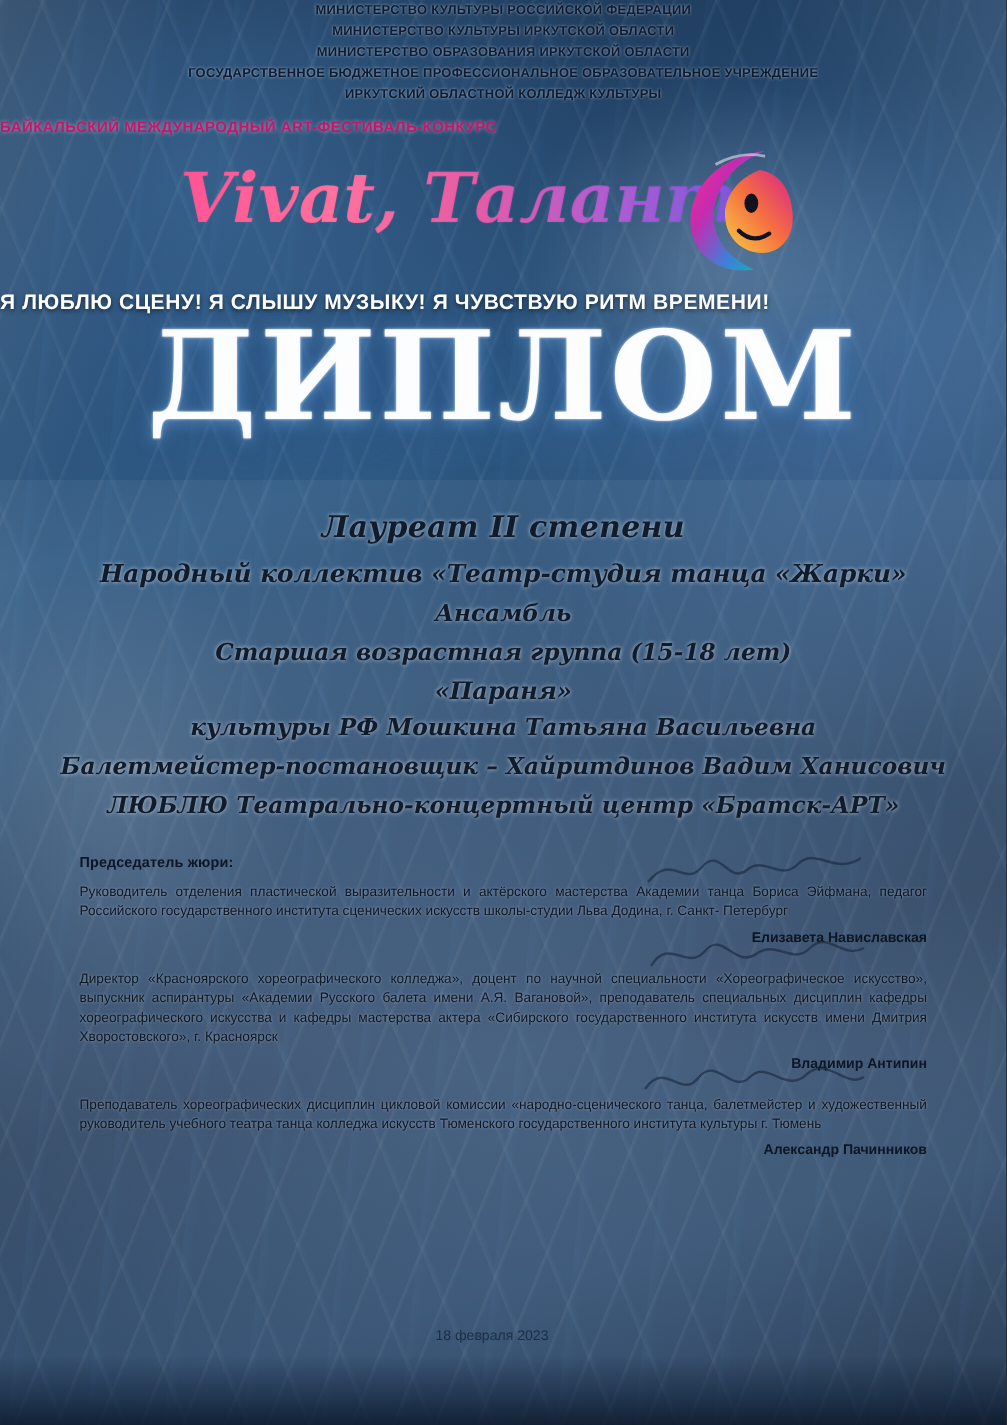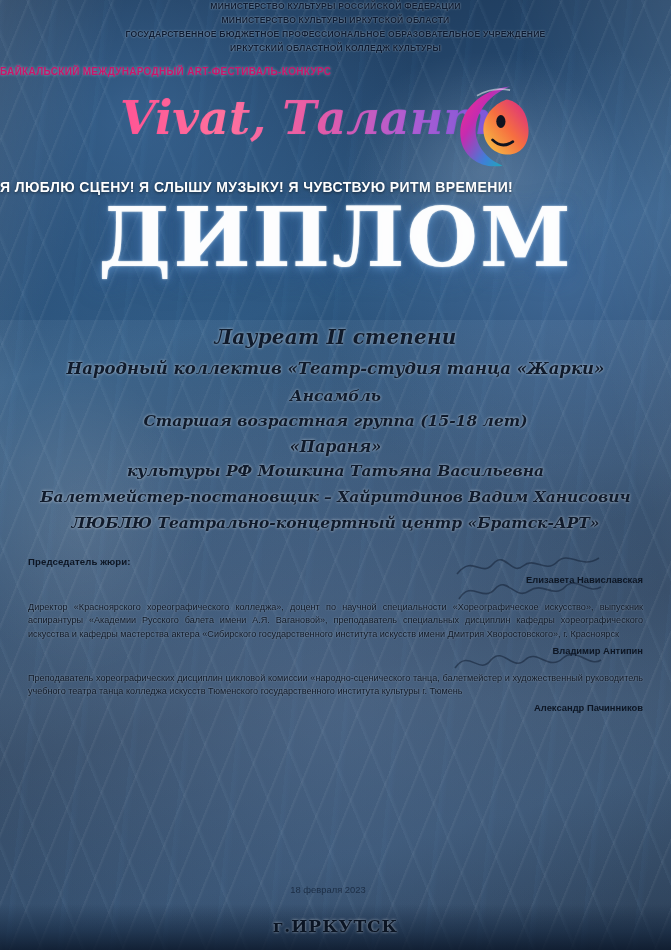--- a/index.html
+++ b/index.html
@@ -152,21 +152,21 @@
     text-shadow: 0 0 3px rgba(255,255,255,0.65);
   }
   .award .l-title { font-size: 20px; margin-bottom: 9px; letter-spacing: .2px; }
   .award .l-big   { font-size: 16.5px; margin-bottom: 5px; line-height: 1.35; }
   .award .l-mid   { font-size: 15.5px; margin-bottom: 5px; line-height: 1.35; }
   .award .l-name  { font-size: 16px; margin-bottom: 5px; }
 
   
   .jury {
     margin-top: 22px;
-    padding: 0 28px;
+    padding: 0 53px;
     color: #0d1624;
     font-family: "Liberation Sans", sans-serif;
   }
   .jury-head {
     font-size: 9.6px;
     font-weight: bold;
     margin-bottom: 7px;
     letter-spacing: .1px;
   }
   .jury p {
@@ -231,20 +231,21 @@
 <div class="page">
   <div class="ice"></div>
   <div class="ice2"></div>
   <div class="sheet"></div>
 
   <div class="content">
 
     <div class="ministries">
       <div>МИНИСТЕРСТВО КУЛЬТУРЫ РОССИЙСКОЙ ФЕДЕРАЦИИ</div>
       <div>МИНИСТЕРСТВО КУЛЬТУРЫ ИРКУТСКОЙ ОБЛАСТИ</div>
+      <div>МИНИСТЕРСТВО ОБРАЗОВАНИЯ ИРКУТСКОЙ ОБЛАСТИ</div>
       <div>ГОСУДАРСТВЕННОЕ БЮДЖЕТНОЕ ПРОФЕССИОНАЛЬНОЕ ОБРАЗОВАТЕЛЬНОЕ УЧРЕЖДЕНИЕ</div>
       <div>ИРКУТСКИЙ ОБЛАСТНОЙ КОЛЛЕДЖ КУЛЬТУРЫ</div>
     </div>
 
     <div class="fest-line">БАЙКАЛЬСКИЙ МЕЖДУНАРОДНЫЙ ART-ФЕСТИВАЛЬ-КОНКУРС</div>
 
     <div class="logo-wrap">
       <div class="logo-text">Vivat, Талант</div>
       <svg class="logo-moon" viewBox="0 0 100 100">
         <defs>
@@ -280,20 +281,21 @@
       <div class="l-name">«Параня»</div>
       <div class="l-mid">культуры РФ Мошкина Татьяна Васильевна</div>
       <div class="l-mid">Балетмейстер-постановщик – Хайритдинов Вадим Ханисович</div>
       <div class="l-mid">ЛЮБЛЮ Театрально-концертный центр «Братск-АРТ»</div>
     </div>
 
     <div class="jury">
       <div class="jury-head">Председатель жюри:</div>
 
       <div class="jury-block">
+        <p>Руководитель отделения пластической выразительности и актёрского мастерства Академии танца Бориса Эйфмана, педагог Российского государственного института сценических искусств школы-студии Льва Додина, г. Санкт- Петербург</p>
         <svg class="sig-scribble" viewBox="0 0 150 34">
           <path d="M4 26 C20 6 28 30 40 16 C52 2 58 28 70 18 C82 8 92 26 104 14 C116 2 128 22 146 10" stroke="#16243a" stroke-width="1.6" fill="none" opacity="0.8"></path>
         </svg>
         <div class="sig-name">Елизавета Навиславская</div>
       </div>
 
       <div class="jury-block">
         <p>Директор «Красноярского хореографического колледжа», доцент по научной специальности «Хореографическое искусство», выпускник аспирантуры «Академии Русского балета имени А.Я. Вагановой», преподаватель специальных дисциплин кафедры хореографического искусства и кафедры мастерства актера «Сибирского государственного института искусств имени Дмитрия Хворостовского», г. Красноярск</p>
         <svg class="sig-scribble" viewBox="0 0 150 34">
           <path d="M6 24 C18 4 30 28 42 14 C54 0 62 26 76 16 C90 6 100 24 112 12 C124 0 134 20 148 12" stroke="#16243a" stroke-width="1.6" fill="none" opacity="0.8"></path>
@@ -305,15 +307,14 @@
         <p>Преподаватель хореографических дисциплин цикловой комиссии «народно-сценического танца, балетмейстер и художественный руководитель учебного театра танца колледжа искусств Тюменского государственного института культуры г. Тюмень</p>
         <svg class="sig-scribble" viewBox="0 0 150 34">
           <path d="M2 22 C16 2 26 30 38 14 C50 0 60 26 72 14 C84 2 96 26 110 12 C124 0 136 22 148 14" stroke="#16243a" stroke-width="1.6" fill="none" opacity="0.8"></path>
         </svg>
         <div class="sig-name">Александр Пачинников</div>
       </div>
     </div>
 
     <div class="date-row">18 февраля 2023</div>
     <div class="bottom-band"></div>
-    <div class="city">г.ИРКУТСК</div>
   </div>
 </div>
 
 </body></html>

